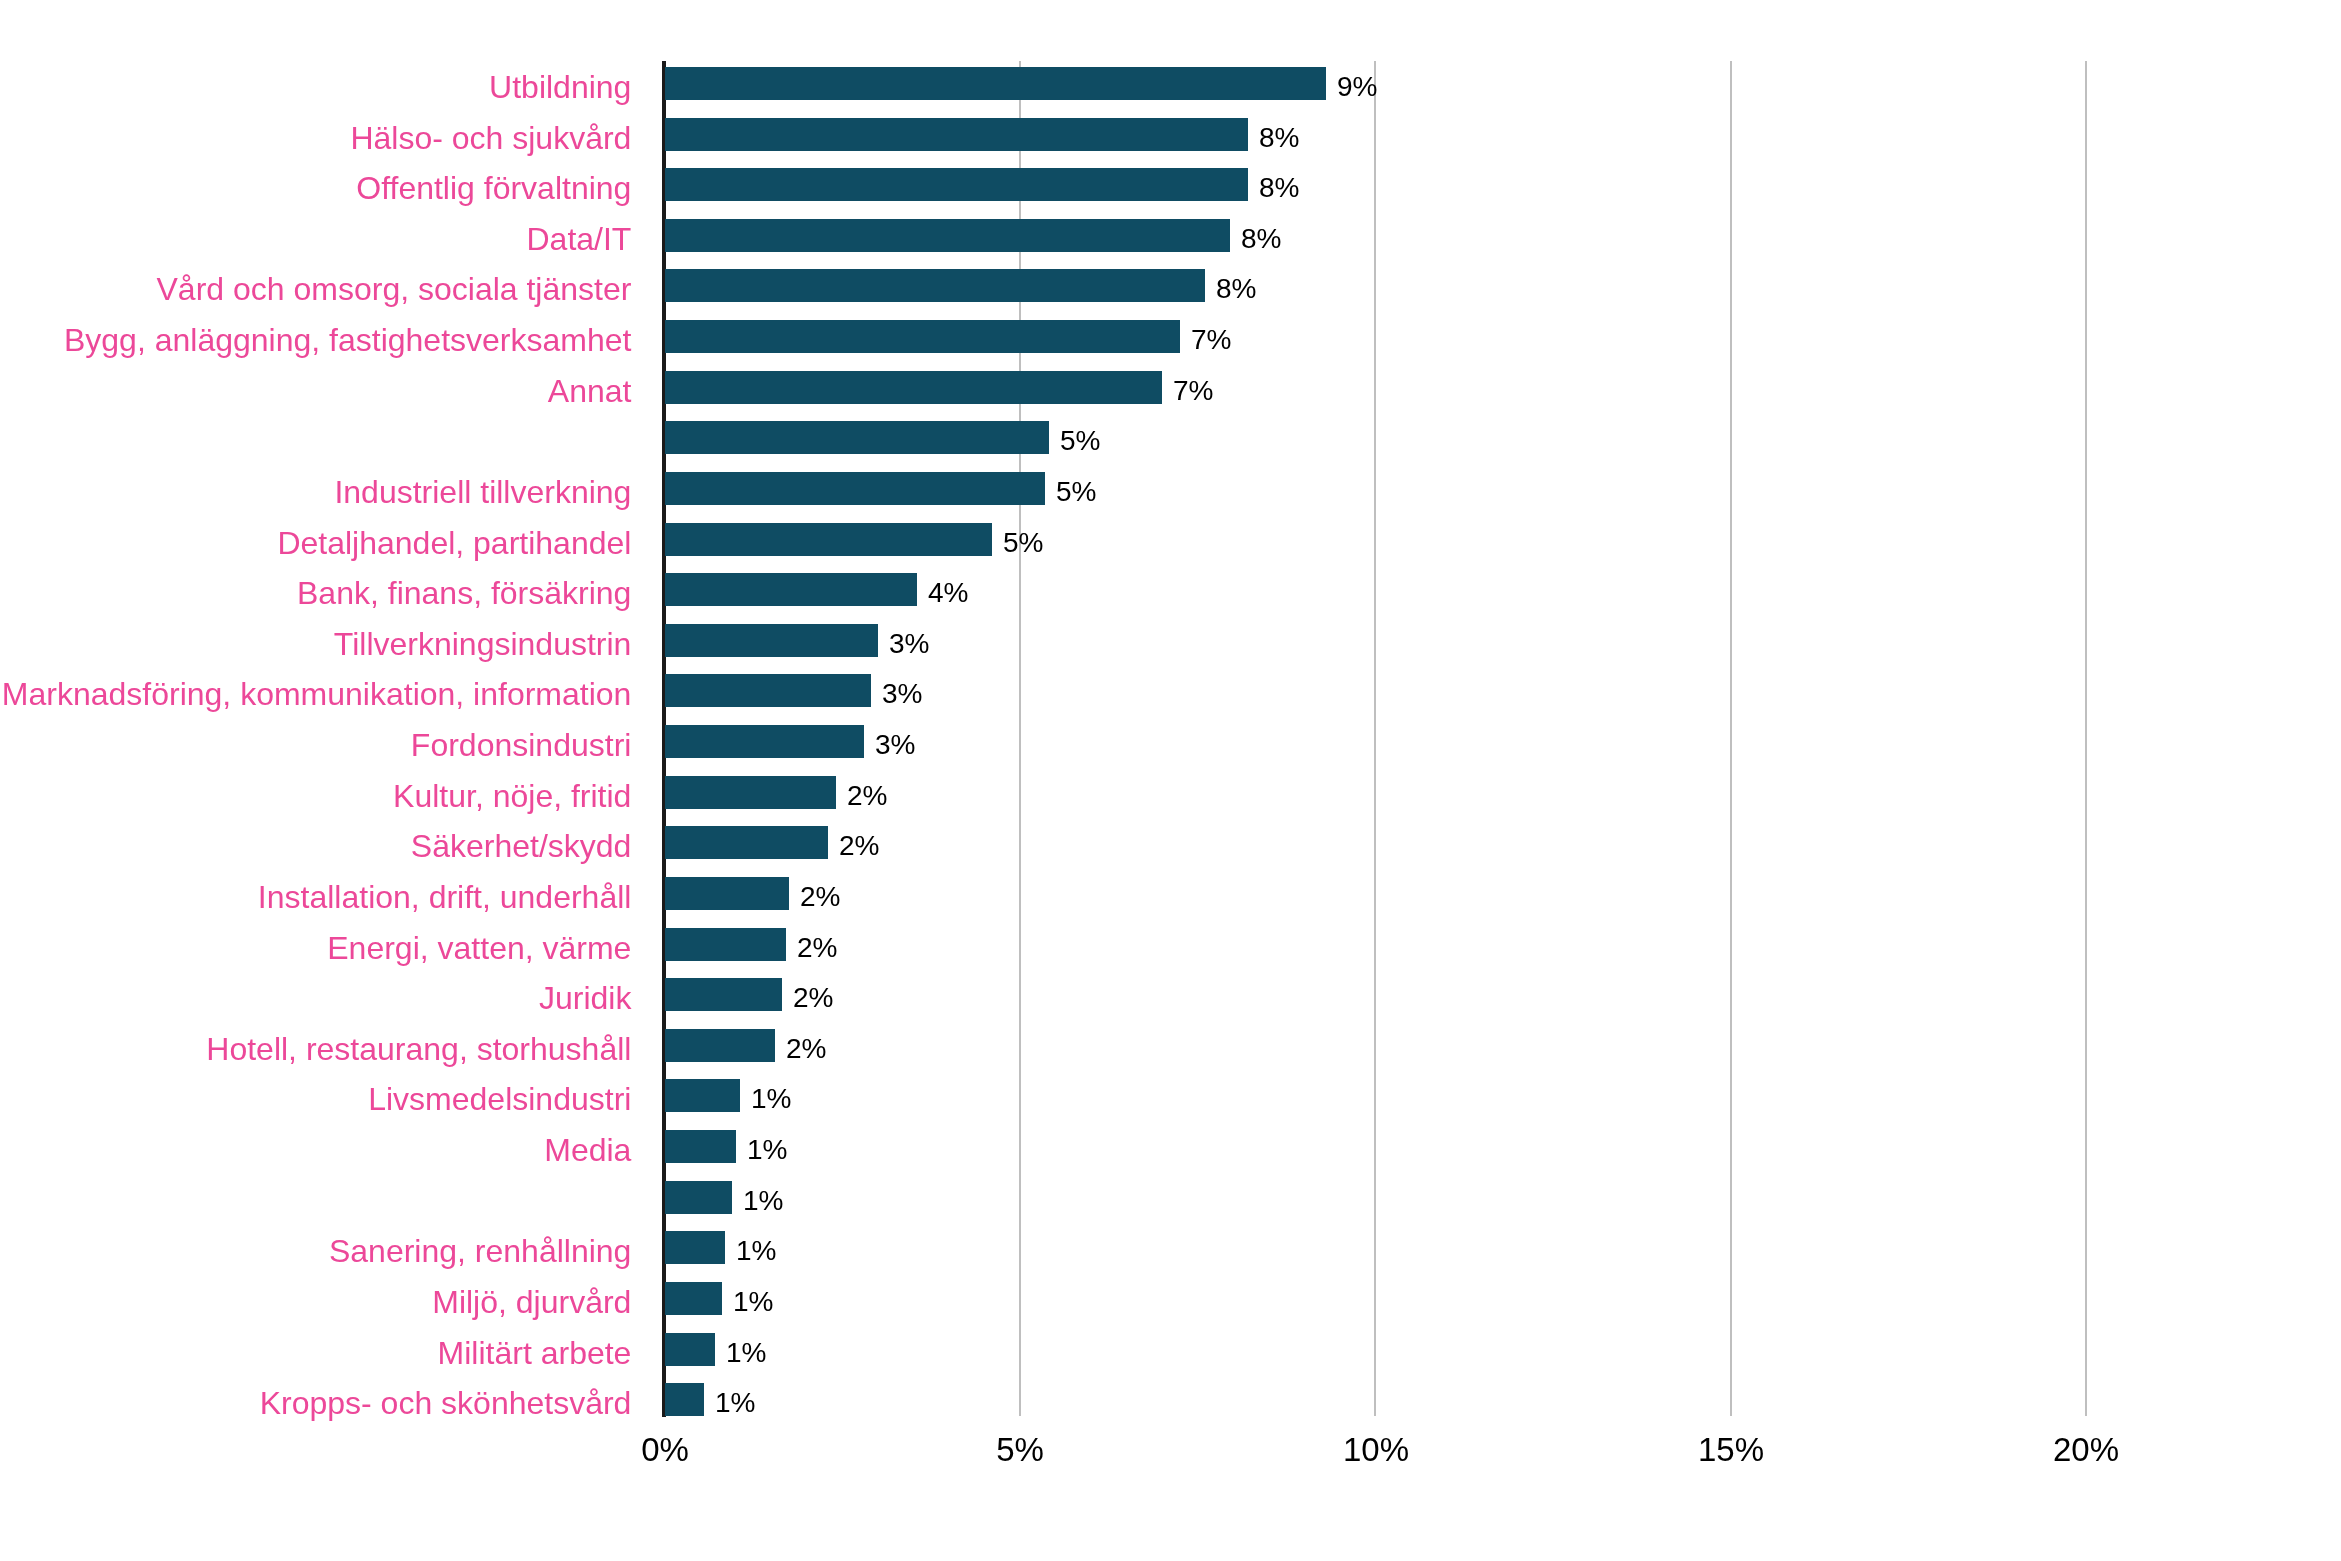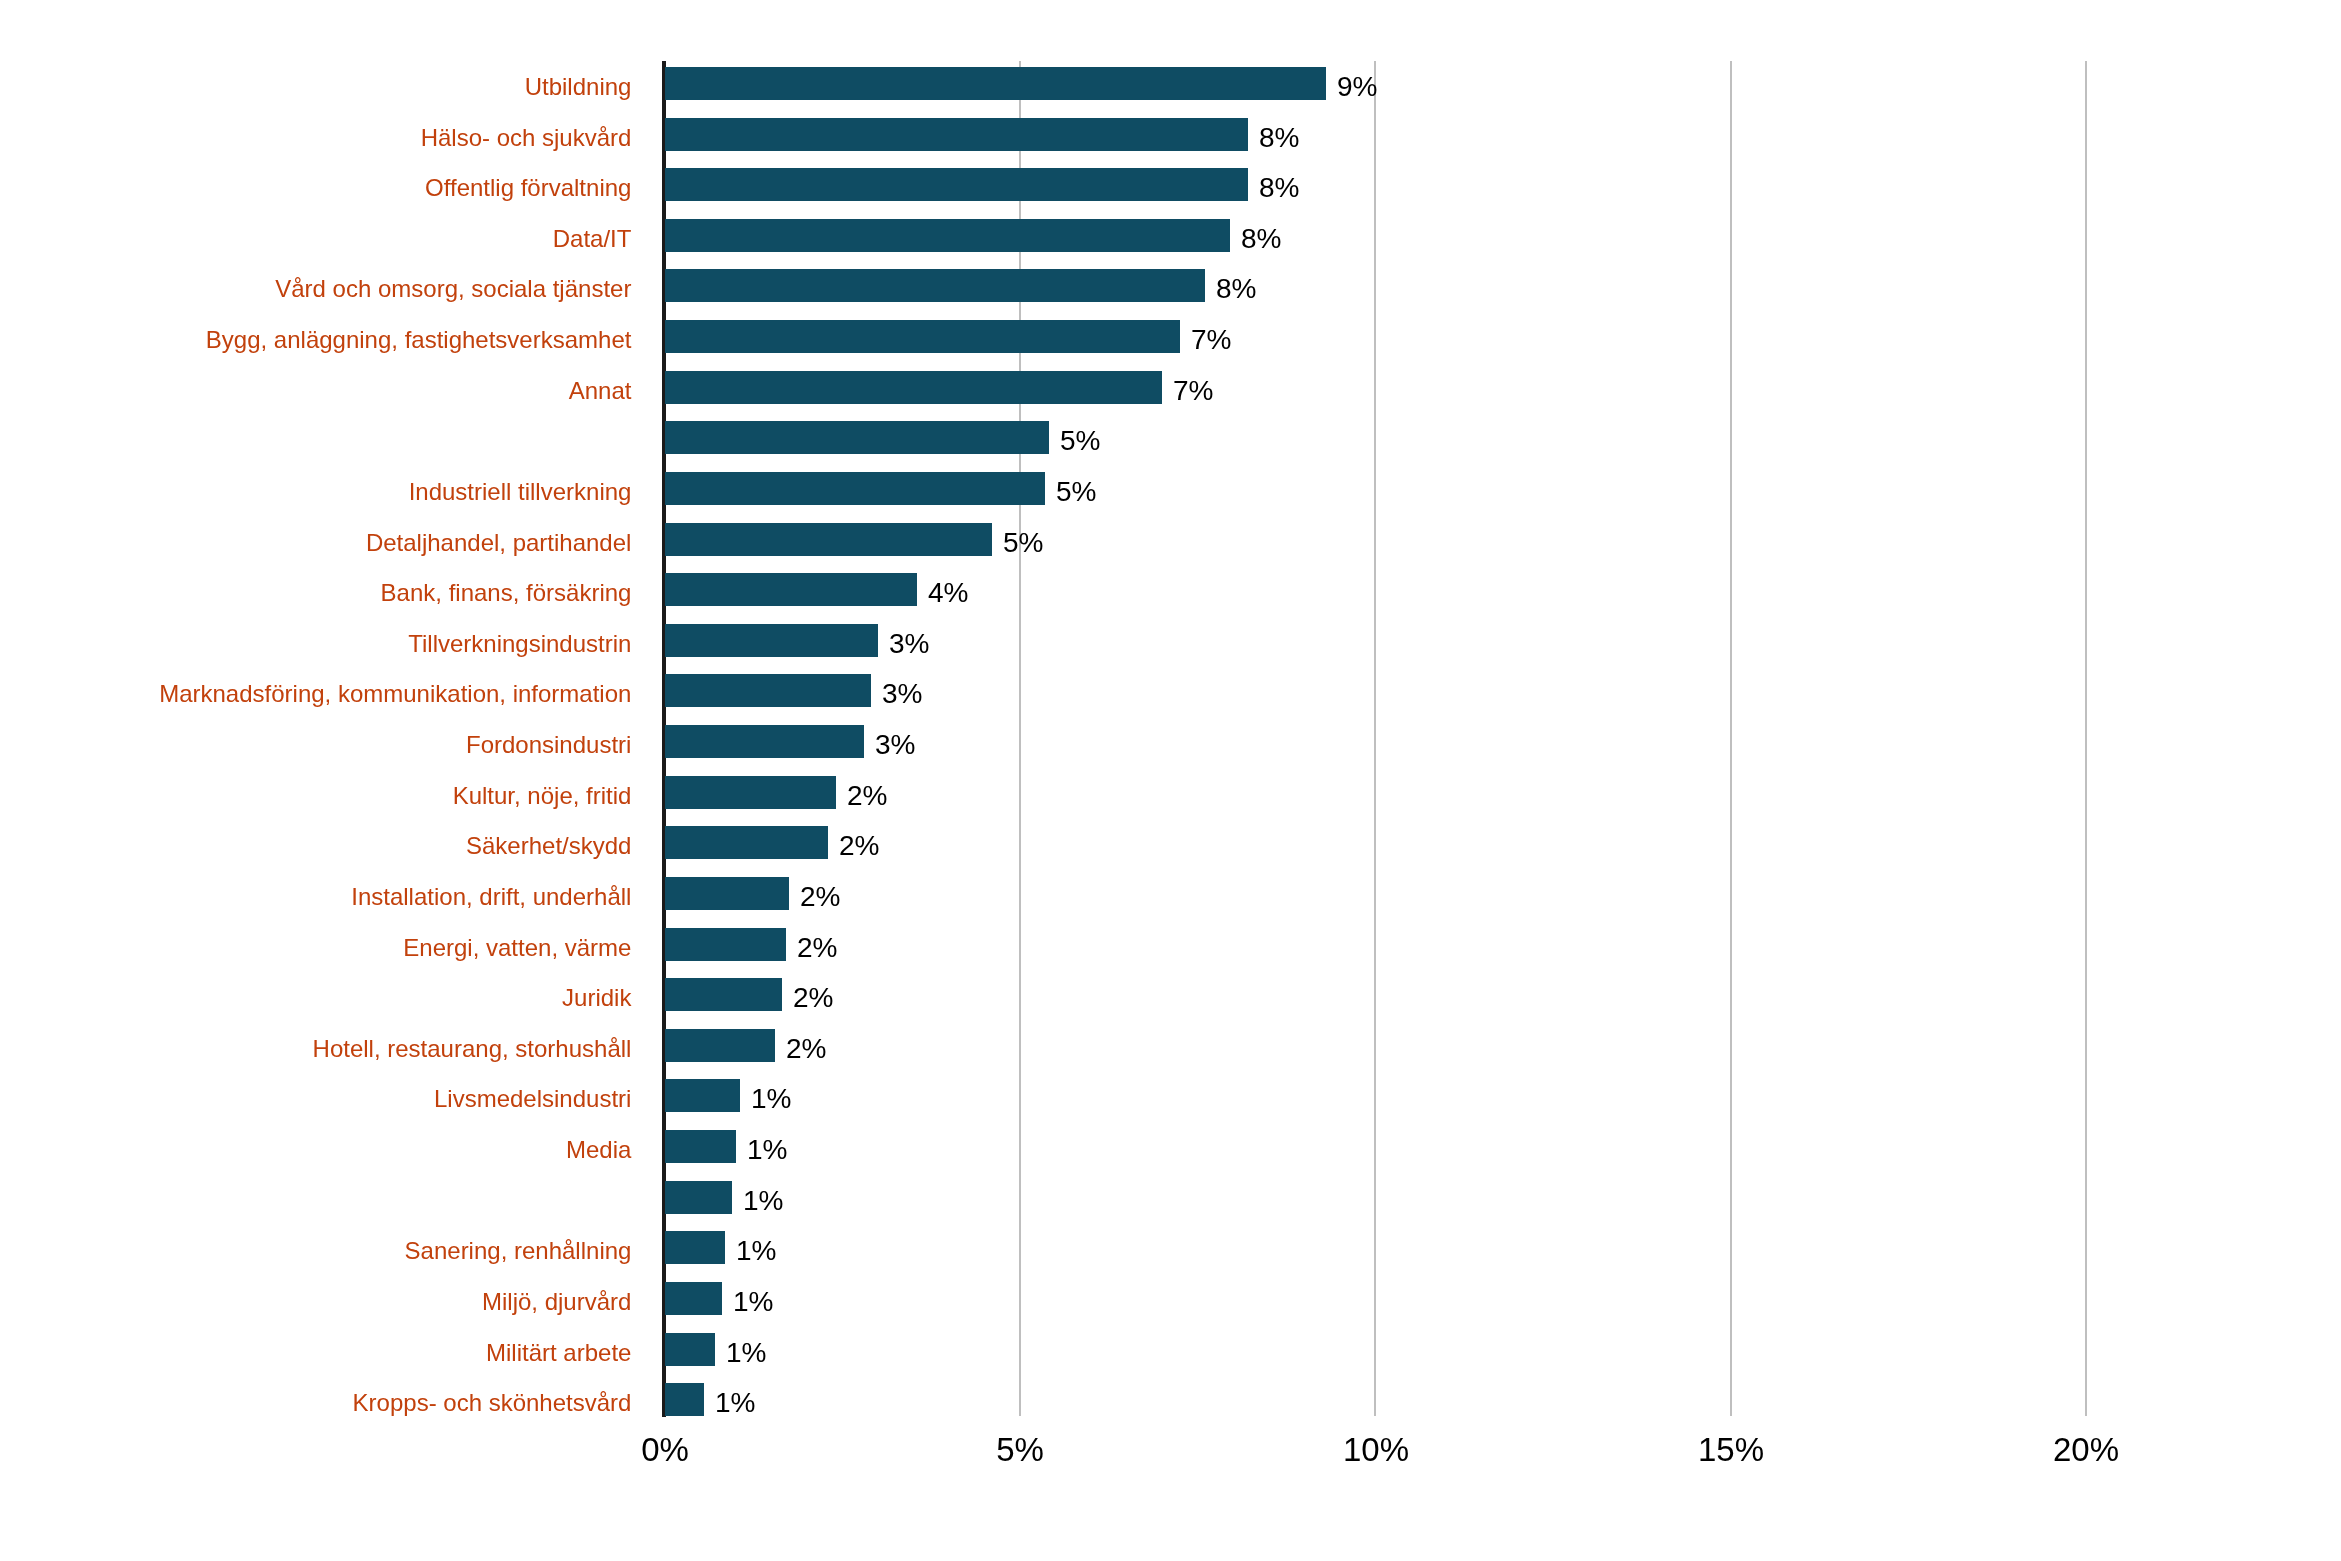--- a/index.html
+++ b/index.html
@@ -88,22 +88,22 @@
     width: 646px;
     height: 1355px;
   }
   .cat-label {
     position: absolute;
     right: 14.6px;
     height: 51px;
     display: flex;
     align-items: center;
     justify-content: flex-end;
-    font-size: 24px;
-    color: #c2410c;
+    font-size: 32px;
+    color: #ec4899;
     white-space: nowrap;
     line-height: 1;
   }
 
   
   .x-ticks {
     position: absolute;
     left: 665px;
     top: 1433px;
     width: 1421px;

